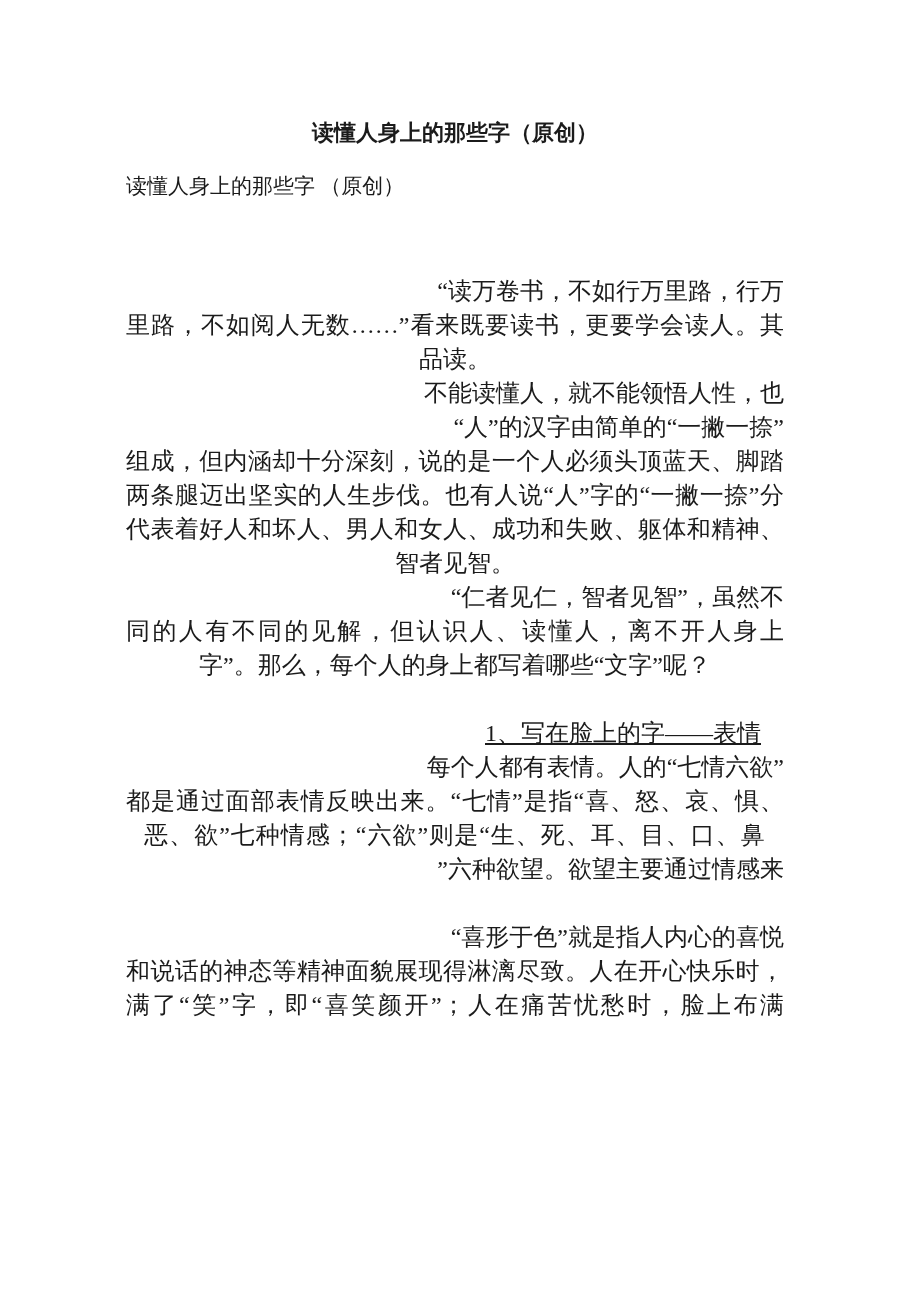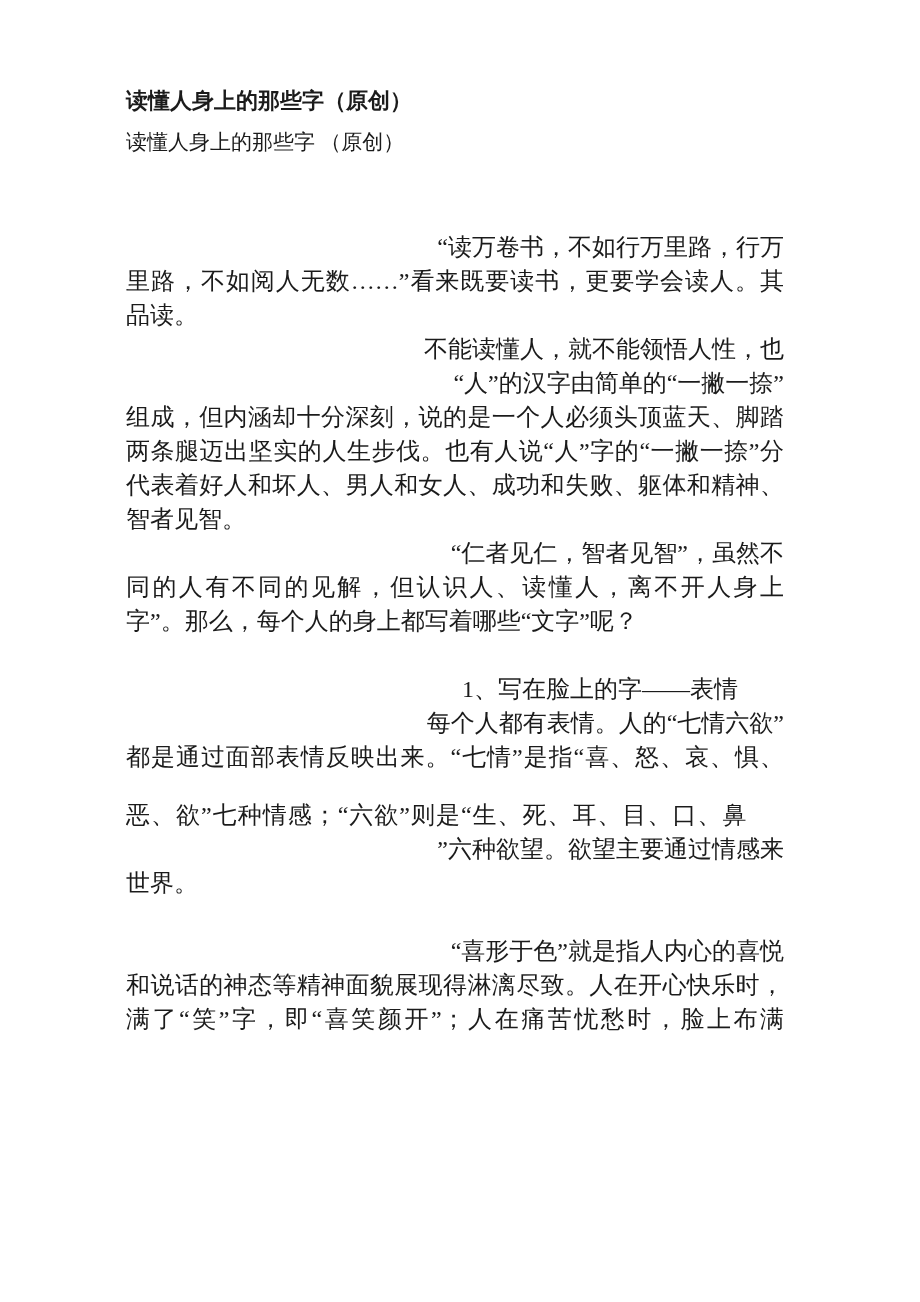--- a/index.html
+++ b/index.html
@@ -19,29 +19,29 @@
     height: 1302px;
     background: #ffffff;
     overflow: hidden;
   }
   .content {
     margin-left: 126px;
     width: 658px;
   }
   .doc-title {
     margin: 0;
-    padding-top: 86px;
+    padding-top: 118px;
     font-size: 22px;
     line-height: 30px;
     font-weight: bold;
-    text-align: left;
+    text-align: center;
     white-space: nowrap;
   }
   .doc-subtitle {
-    margin-top: 12px;
+    margin-top: 24px;
     font-size: 21px;
     line-height: 28px;
     text-align: left;
   }
   .body-lines {
     margin-top: 74px;
   }
   .line {
     height: 34px;
     line-height: 34px;
@@ -49,25 +49,24 @@
     overflow: hidden;
   }
   .line.justify {
     text-align: justify;
     text-align-last: justify;
   }
   .line.right {
     text-align: right;
   }
   .line.left {
-    text-align: left;
+    text-align: center;
   }
   .line.loose {
     letter-spacing: 1px;
-    margin-top: 24px;
   }
   .line.blank {
     
   }
 </style>
 </head>
 <body>
 
 <div class="page">
   <div class="content">
@@ -80,25 +79,24 @@
         <div class="line right">不能读懂人，就不能领悟人性，也</div>
         <div class="line right">“人”的汉字由简单的“一撇一捺”</div>
         <div class="line justify">组成，但内涵却十分深刻，说的是一个人必须头顶蓝天、脚踏大地用</div>
         <div class="line justify">两条腿迈出坚实的人生步伐。也有人说“人”字的“一撇一捺”分别</div>
         <div class="line justify">代表着好人和坏人、男人和女人、成功和失败、躯体和精神、优点和</div>
         <div class="line left">智者见智。</div>
         <div class="line right">“仁者见仁，智者见智”，虽然不</div>
         <div class="line justify">同的人有不同的见解，但认识人、读懂人，离不开人身上的“语言文</div>
         <div class="line left">字”。那么，每个人的身上都写着哪些“文字”呢？</div>
         <div class="line blank">&nbsp;</div>
-        <div class="line left" style="padding-left: 336px;">1、写在脸上的字——表情</div>
+        <div class="line left" style="padding-left: 336px; text-decoration: underline;">1、写在脸上的字——表情</div>
         <div class="line right">每个人都有表情。人的“七情六欲”</div>
         <div class="line justify">都是通过面部表情反映出来。“七情”是指“喜、怒、哀、惧、爱、</div>
         <div class="line left loose">恶、欲”七种情感；“六欲”则是“生、死、耳、目、口、鼻</div>
         <div class="line right">”六种欲望。欲望主要通过情感来</div>
-        <div class="line left">世界。</div>
         <div class="line blank">&nbsp;</div>
         <div class="line right">“喜形于色”就是指人内心的喜悦</div>
         <div class="line justify">和说话的神态等精神面貌展现得淋漓尽致。人在开心快乐时，脸上写</div>
         <div class="line justify">满了“笑”字，即“喜笑颜开”；人在痛苦忧愁时，脸上布满了“苦”</div>
       </div>
   </div>
 </div>
 
 </body></html>

